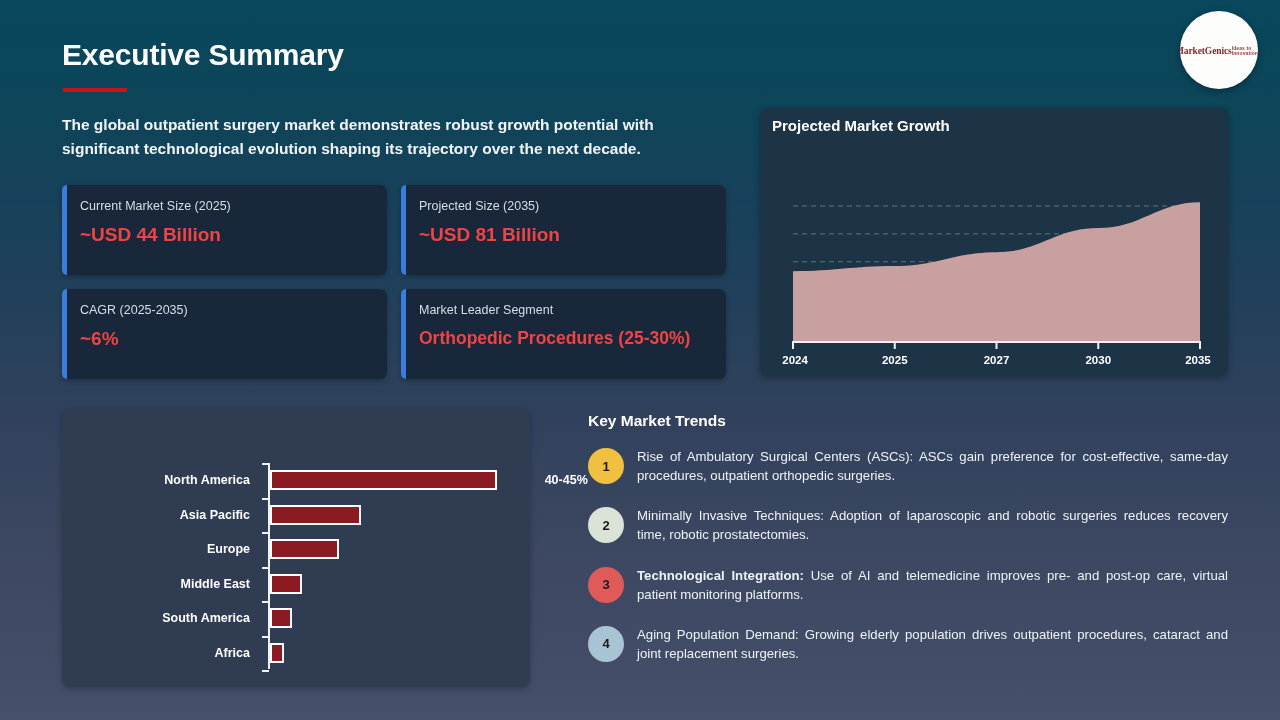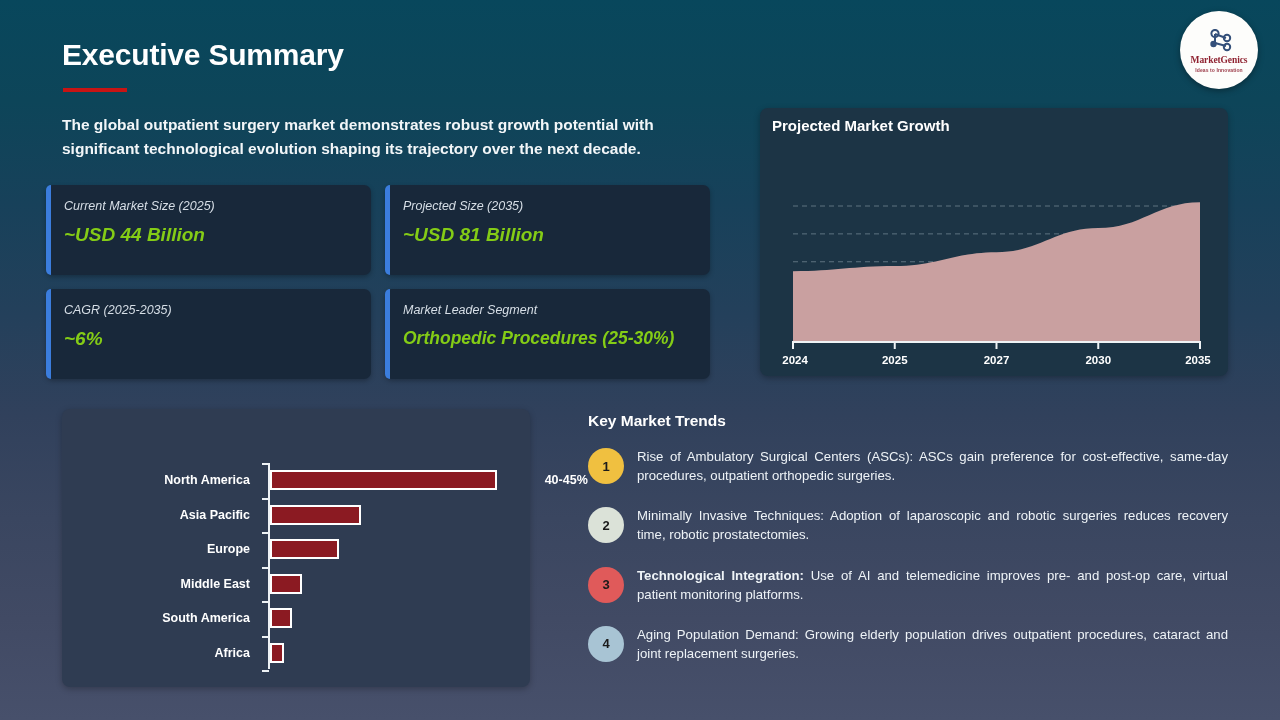--- a/index.html
+++ b/index.html
@@ -34,49 +34,49 @@
     position:absolute;left:62px;top:113px;width:660px;
     font-size:15.5px;font-weight:bold;line-height:1.52;
     color:#f2f6f8;
   }
 
   
   .logo-badge{
     position:absolute;right:22px;top:11px;width:78px;height:78px;
     border-radius:50%;background:#fdfdfb;
     box-shadow:0 2px 6px rgba(0,0,0,.35);
-    display:flex;flex-direction:column;align-items:center;justify-content:center;
+    display:flex;flex-direction:row;align-items:center;justify-content:flex-end;
     overflow:hidden;
   }
   .logo-mark{width:30px;height:24px;margin-top:2px;display:block;}
   .logo-name{
     font-size:9.5px;font-weight:bold;color:#8f2230;
     font-family:"Liberation Serif", serif;line-height:1;margin-top:3px;
     letter-spacing:-0.1px;
   }
   .logo-tag{
     font-size:5px;font-weight:bold;color:#9b3a48;line-height:1;margin-top:2px;
     letter-spacing:.1px;
   }
 
   
-  .kpi-grid{position:absolute;left:46px;top:185px;width:665px;font-style:italic;}
+  .kpi-grid{position:absolute;left:62px;top:185px;width:665px;}
   .kpi-row{display:flex;gap:14px;margin-bottom:14px;}
   .kpi-card{
     position:relative;width:325px;height:90px;
     background:#18283a;border-radius:7px;
     padding:14px 16px 0 18px;box-sizing:border-box;
     box-shadow:0 2px 5px rgba(0,0,0,.28);
   }
   .kpi-card::before{
     content:"";position:absolute;left:0;top:0;bottom:0;width:5px;
     background:#3b7ddd;border-radius:7px 0 0 7px;
   }
   .kpi-label{font-size:12.5px;color:#d6dee6;line-height:1.2;}
-  .kpi-value{font-size:19px;font-weight:bold;color:#84cc16;margin-top:10px;line-height:1.15;}
+  .kpi-value{font-size:19px;font-weight:bold;color:#ef4444;margin-top:10px;line-height:1.15;}
   .kpi-value.sm{font-size:17.5px;}
 
   
   .growth-panel{
     position:absolute;left:760px;top:108px;width:468px;height:268px;
     background:#1c3445;border-radius:8px;
     box-shadow:0 2px 6px rgba(0,0,0,.3);
   }
   .growth-title{
     position:absolute;left:12px;top:9px;font-size:15px;font-weight:bold;color:#ffffff;

